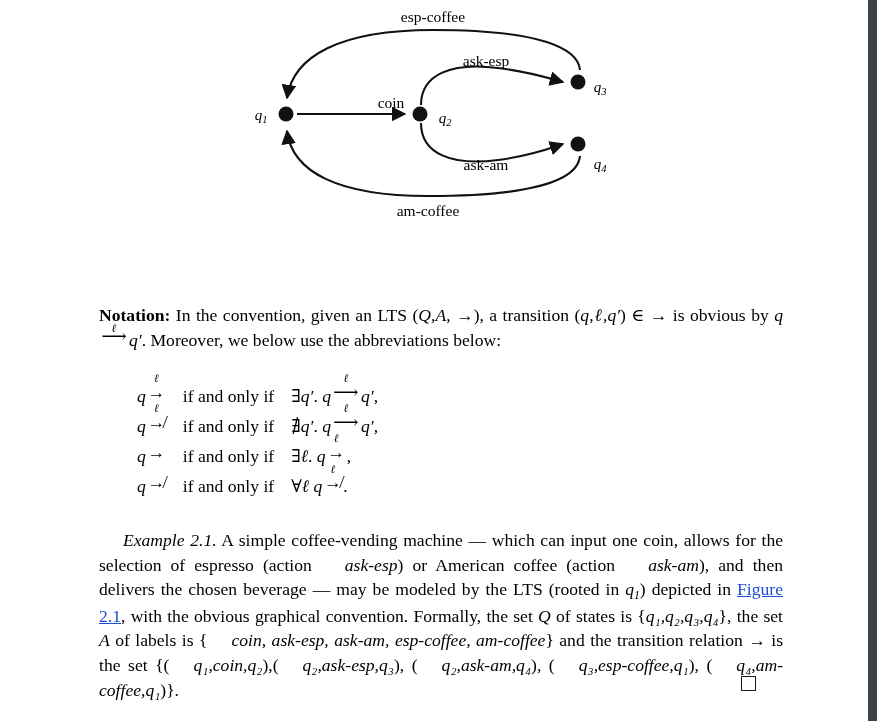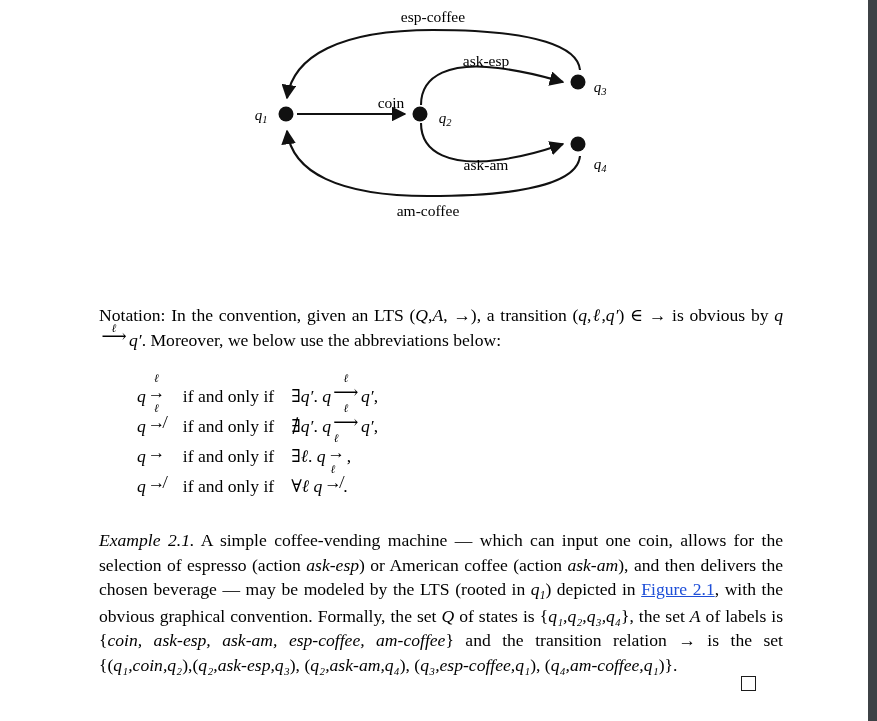--- a/index.html
+++ b/index.html
@@ -67,22 +67,22 @@
     position: absolute;
     width: 684px; left: 99px;
     font-size: 17.6px;
     line-height: 24.6px;
     text-align: justify;
     text-justify: inter-word;
   }
   #notation-para { top: 303px; }
   #example-para  { top: 528px; }
 
-  .bold { font-weight: normal; }
-  .ital { font-style: italic; }
+  .bold { font-weight: bold; }
+  .ital { font-style: italic; margin-left: 24px; }
   .math { font-style: italic; font-family: "Liberation Serif", "DejaVu Serif", serif; }
   .lnk  { color: #1d4ed8; }
   sub.sb { font-size: 11.5px; font-style: italic; vertical-align: baseline; position: relative; top: 4px; }
 
   
   .arrow-lab {
     display: inline-block; position: relative;
     width: 30px; height: 1em; vertical-align: baseline;
   }
   .arrow-lab .ell {

